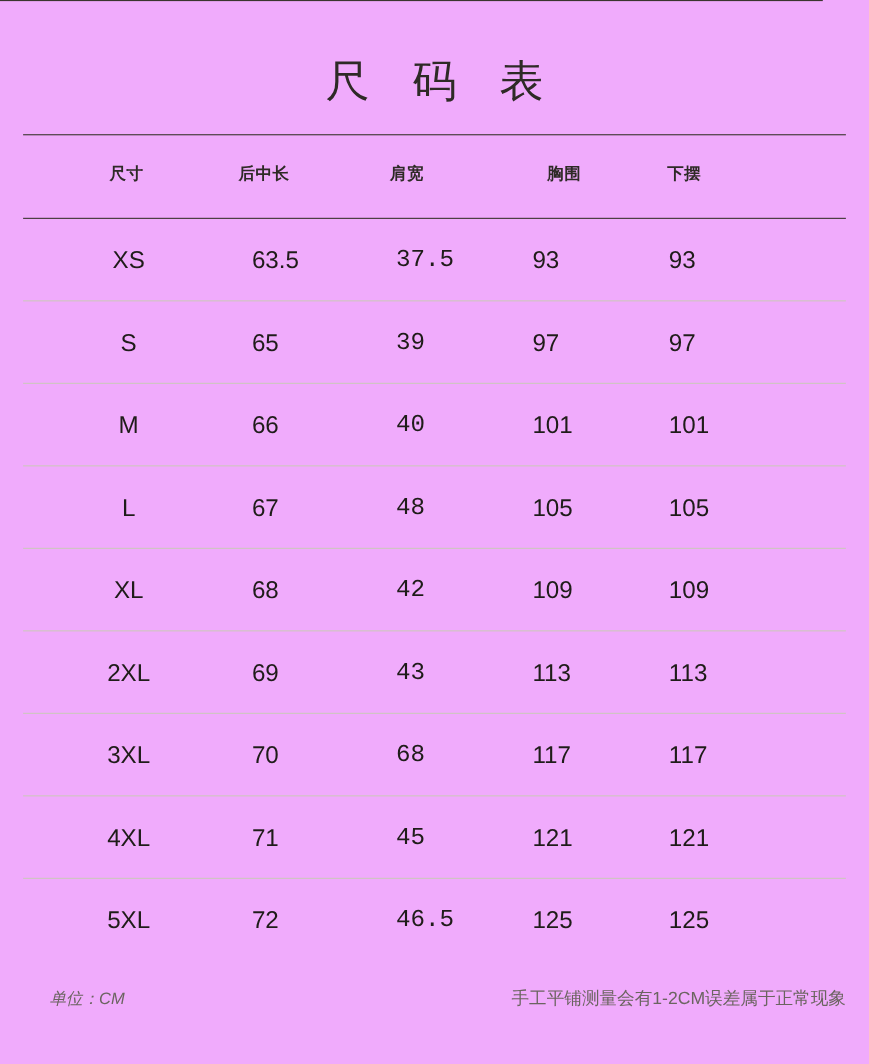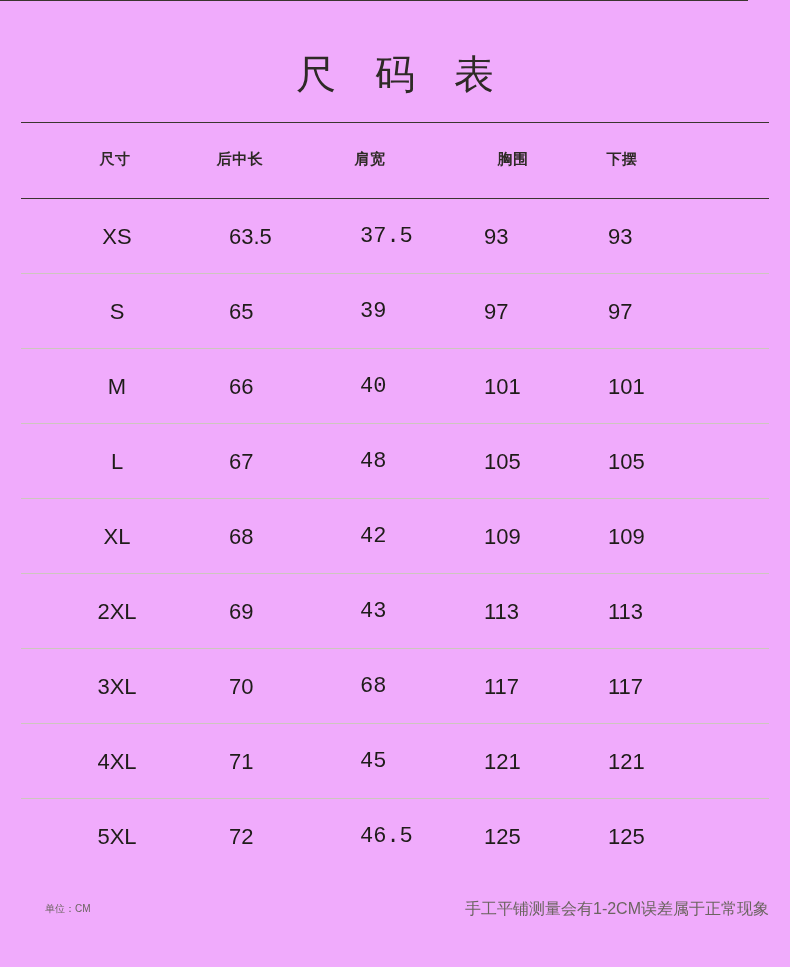--- a/index.html
+++ b/index.html
@@ -117,24 +117,25 @@
     position: absolute;
     top: 898px;
     left: 0;
     width: 790px;
     height: 26px;
   }
   .footer-left {
     position: absolute;
     left: 45px;
     top: 0;
-    font-size: 10px;
+    font-size: 15px;
     color: #6b6460;
     white-space: nowrap;
     line-height: 22px;
+    font-style: italic;
   }
   .footer-right {
     position: absolute;
     right: 21px;
     top: 0;
     font-size: 16px;
     color: #6b6460;
     white-space: nowrap;
     line-height: 22px;
   }

